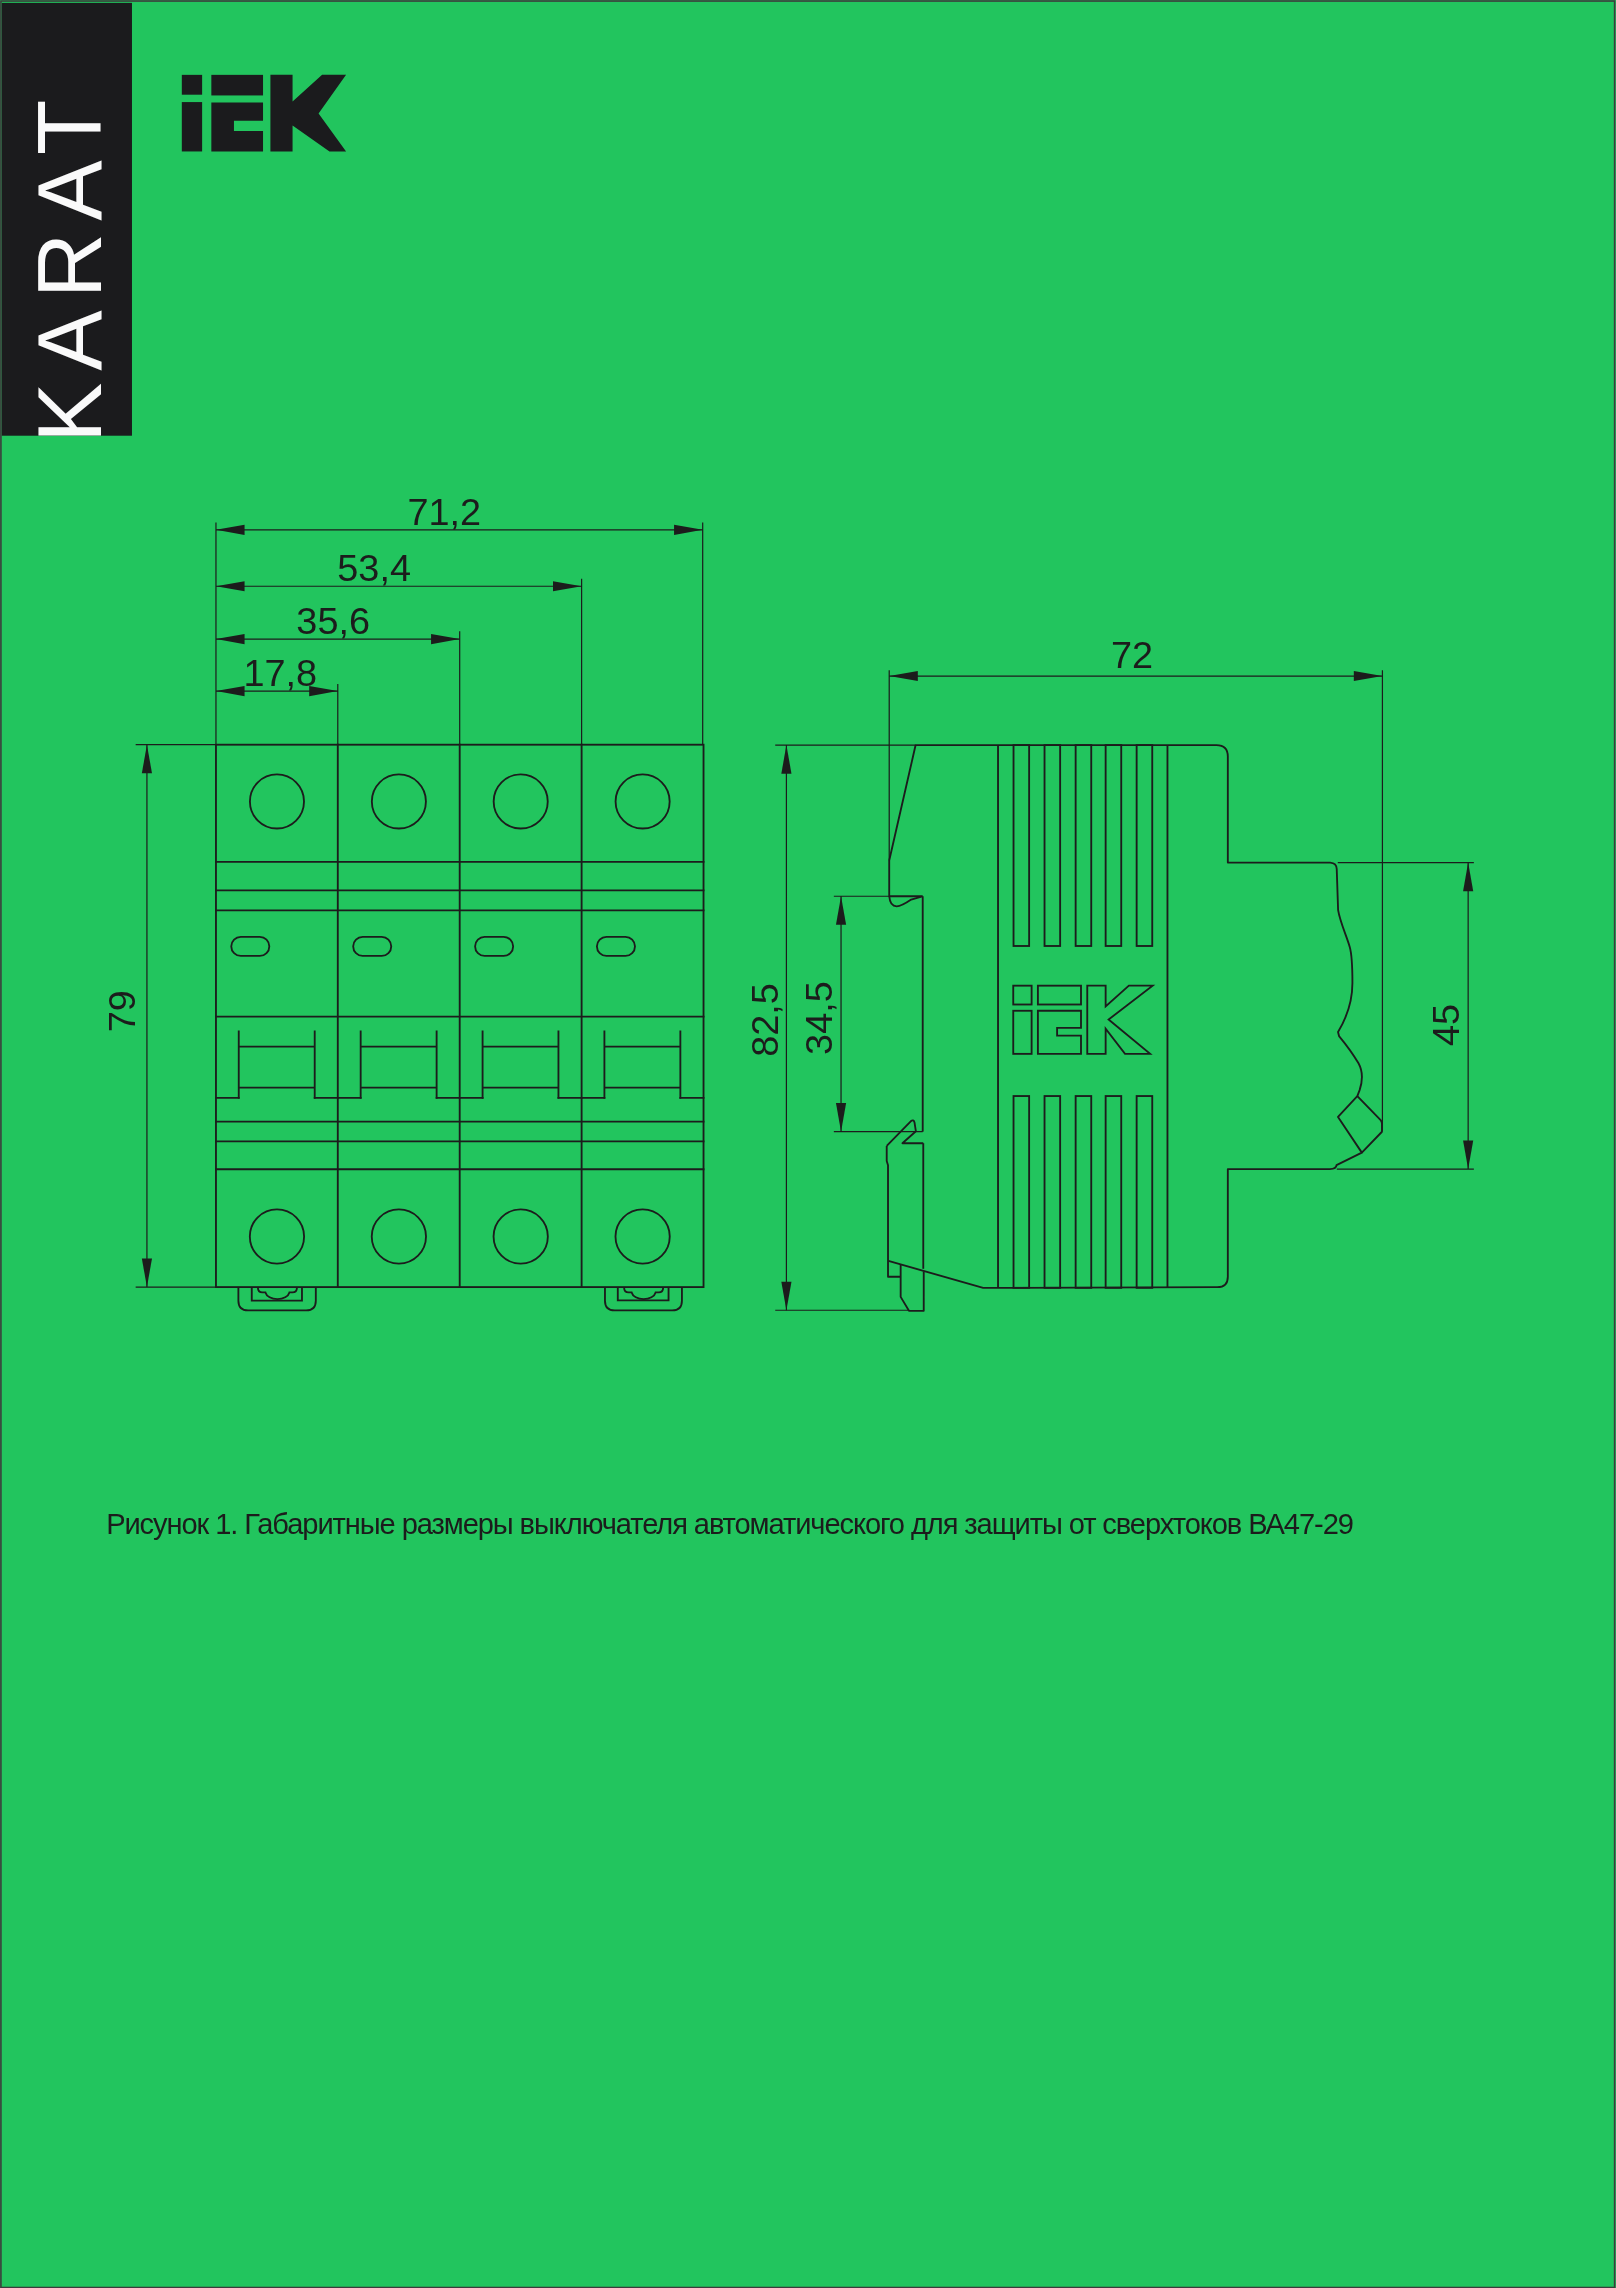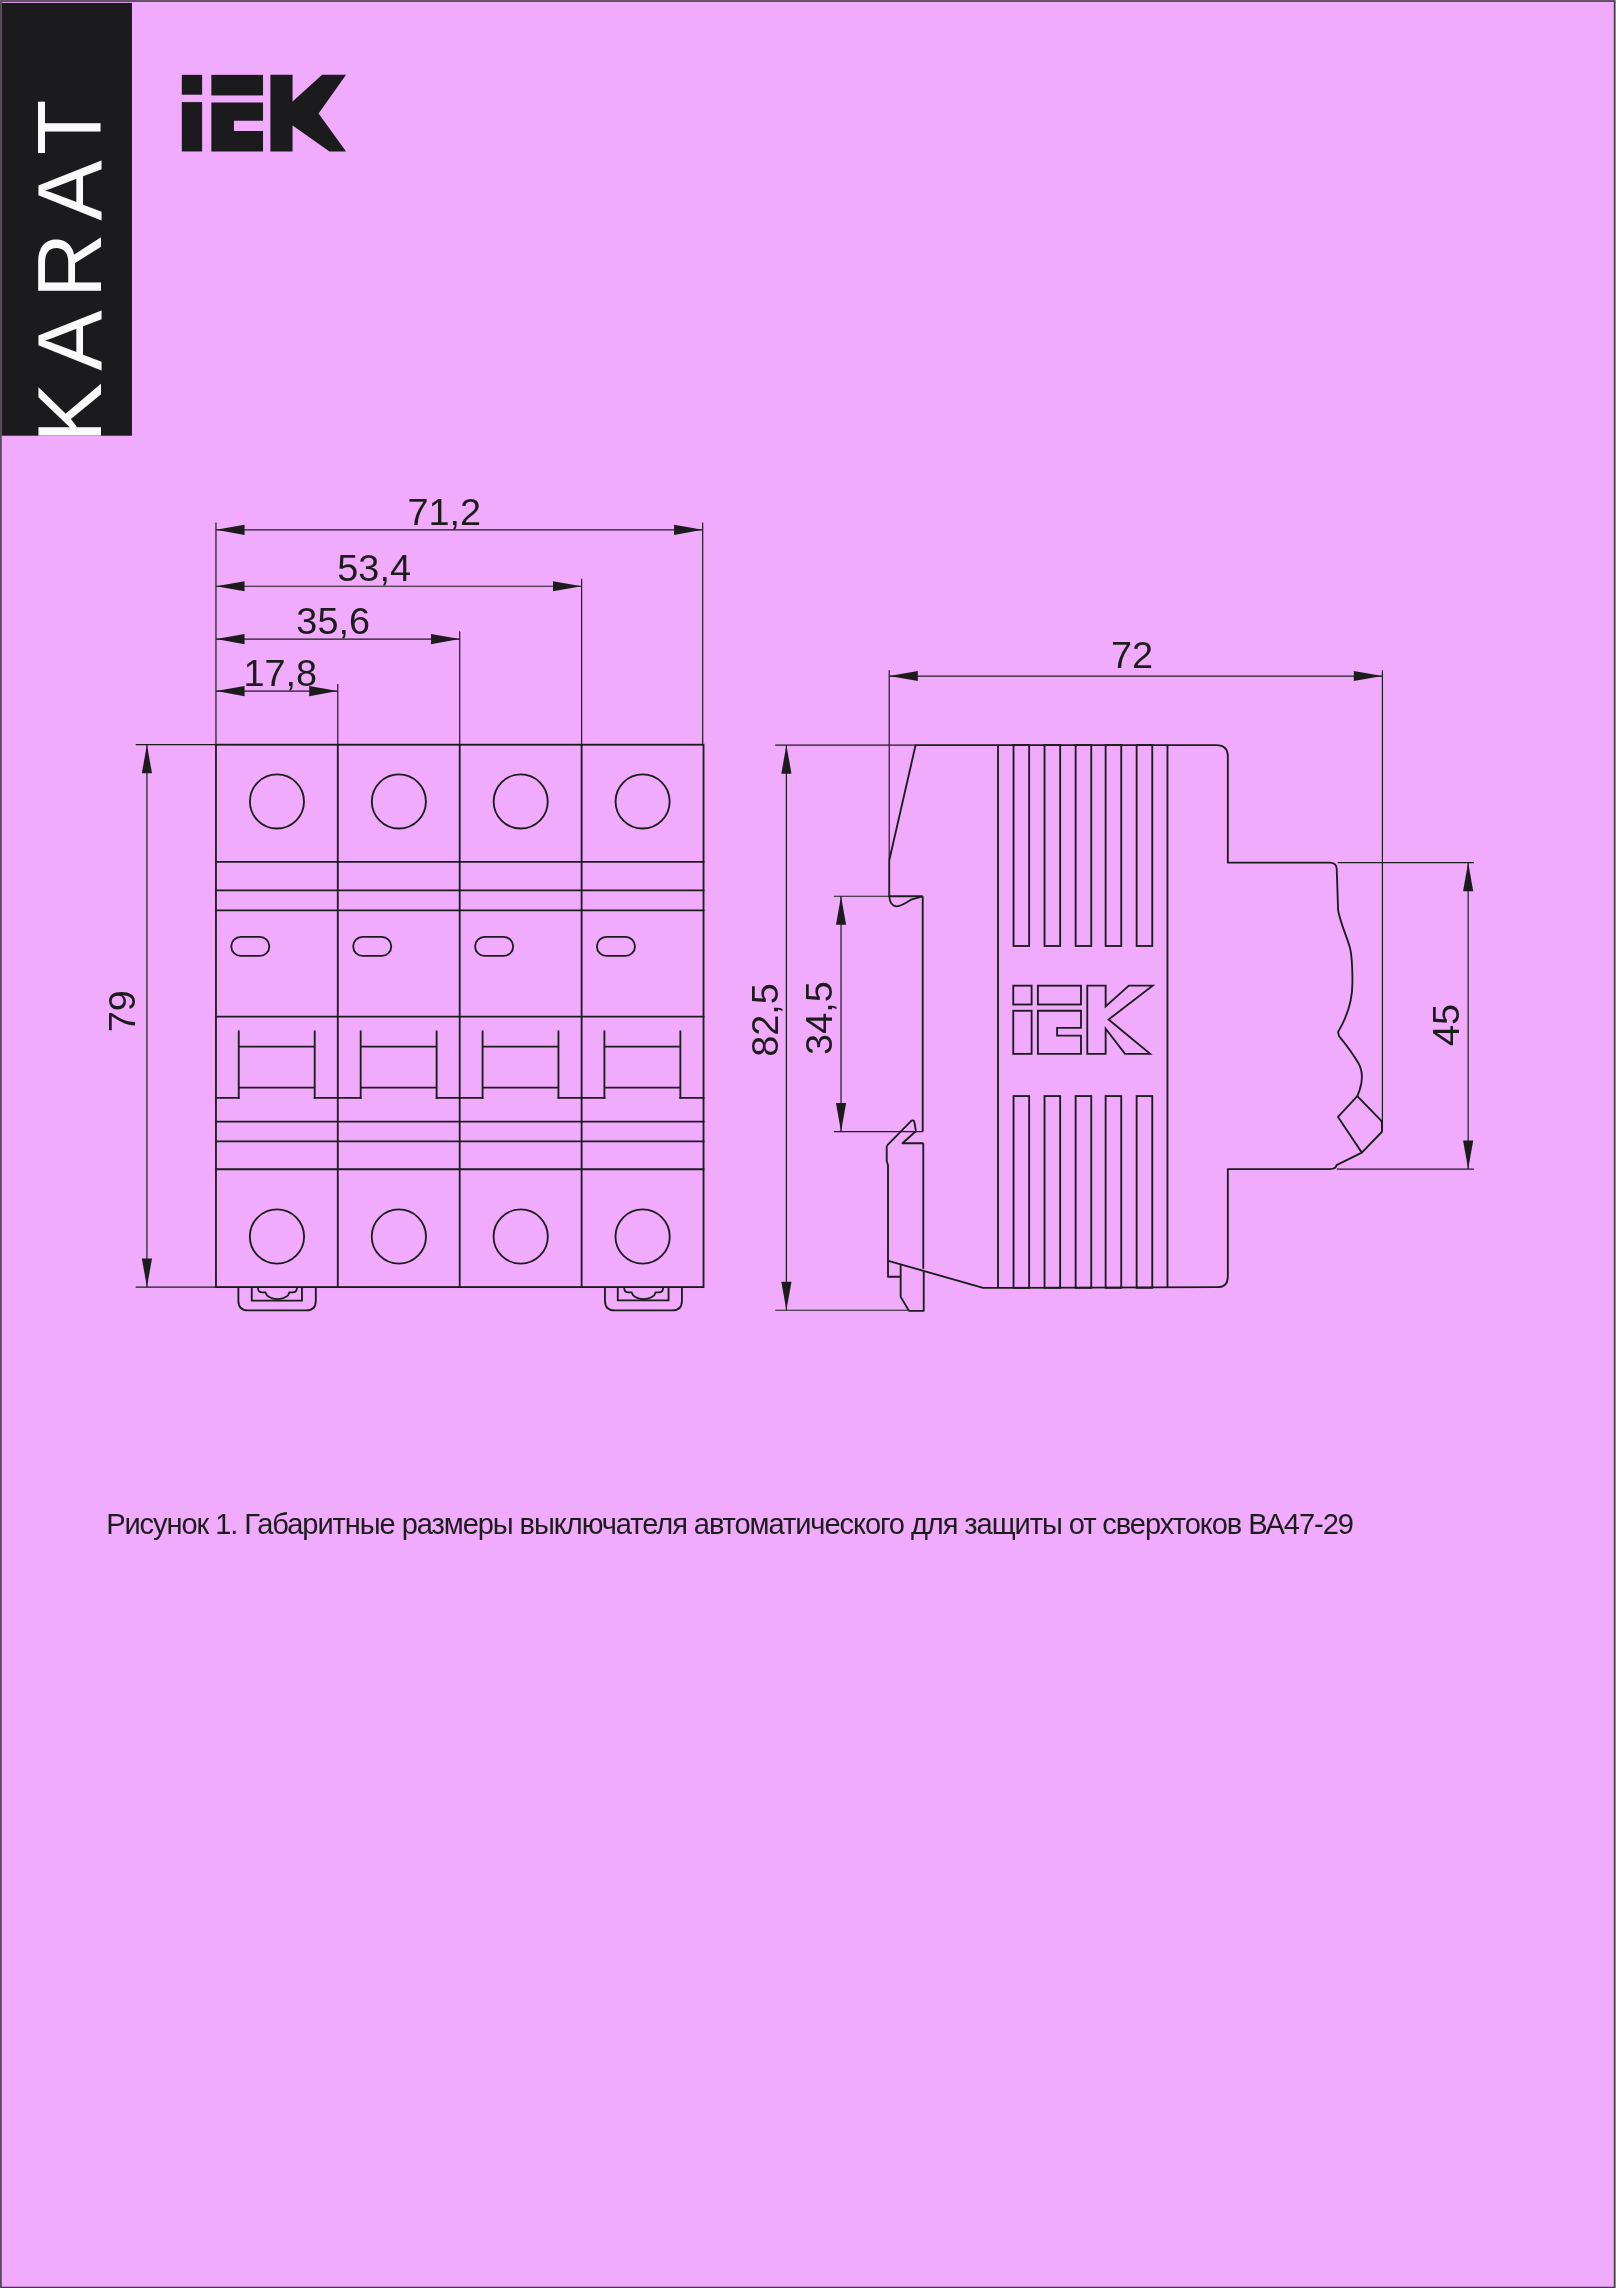--- a/index.html
+++ b/index.html
@@ -1,16 +1,16 @@
 <!DOCTYPE html>
 <html style="font-size:14.8px"><head>
 <meta charset="utf-8">
 <style>
 html,body{margin:0;padding:0;background:#ffffff;}
-.page{position:relative;width:1616px;height:2289px;background:#f0abfc;overflow:hidden;font-family:"Liberation Sans",sans-serif;}
+.page{position:relative;width:1616px;height:2289px;background:#22c55e;overflow:hidden;font-family:"Liberation Sans",sans-serif;}
 </style>
 </head>
 <body>
 <div class="page">
 <svg width="1616" height="2289" viewBox="0 0 1751 2480" font-family="Liberation Sans, sans-serif">
 <rect x="1" y="1" width="1748.5" height="2477.5" fill="none" stroke="#3c3c3c" stroke-width="1.7"></rect>
 
 <rect x="2" y="3" width="141" height="469" fill="#1b1b1d"></rect>
 <text transform="translate(109,480) rotate(-90)" font-size="98" fill="#fafafa" textLength="372" lengthAdjust="spacing">KARAT</text>
 

